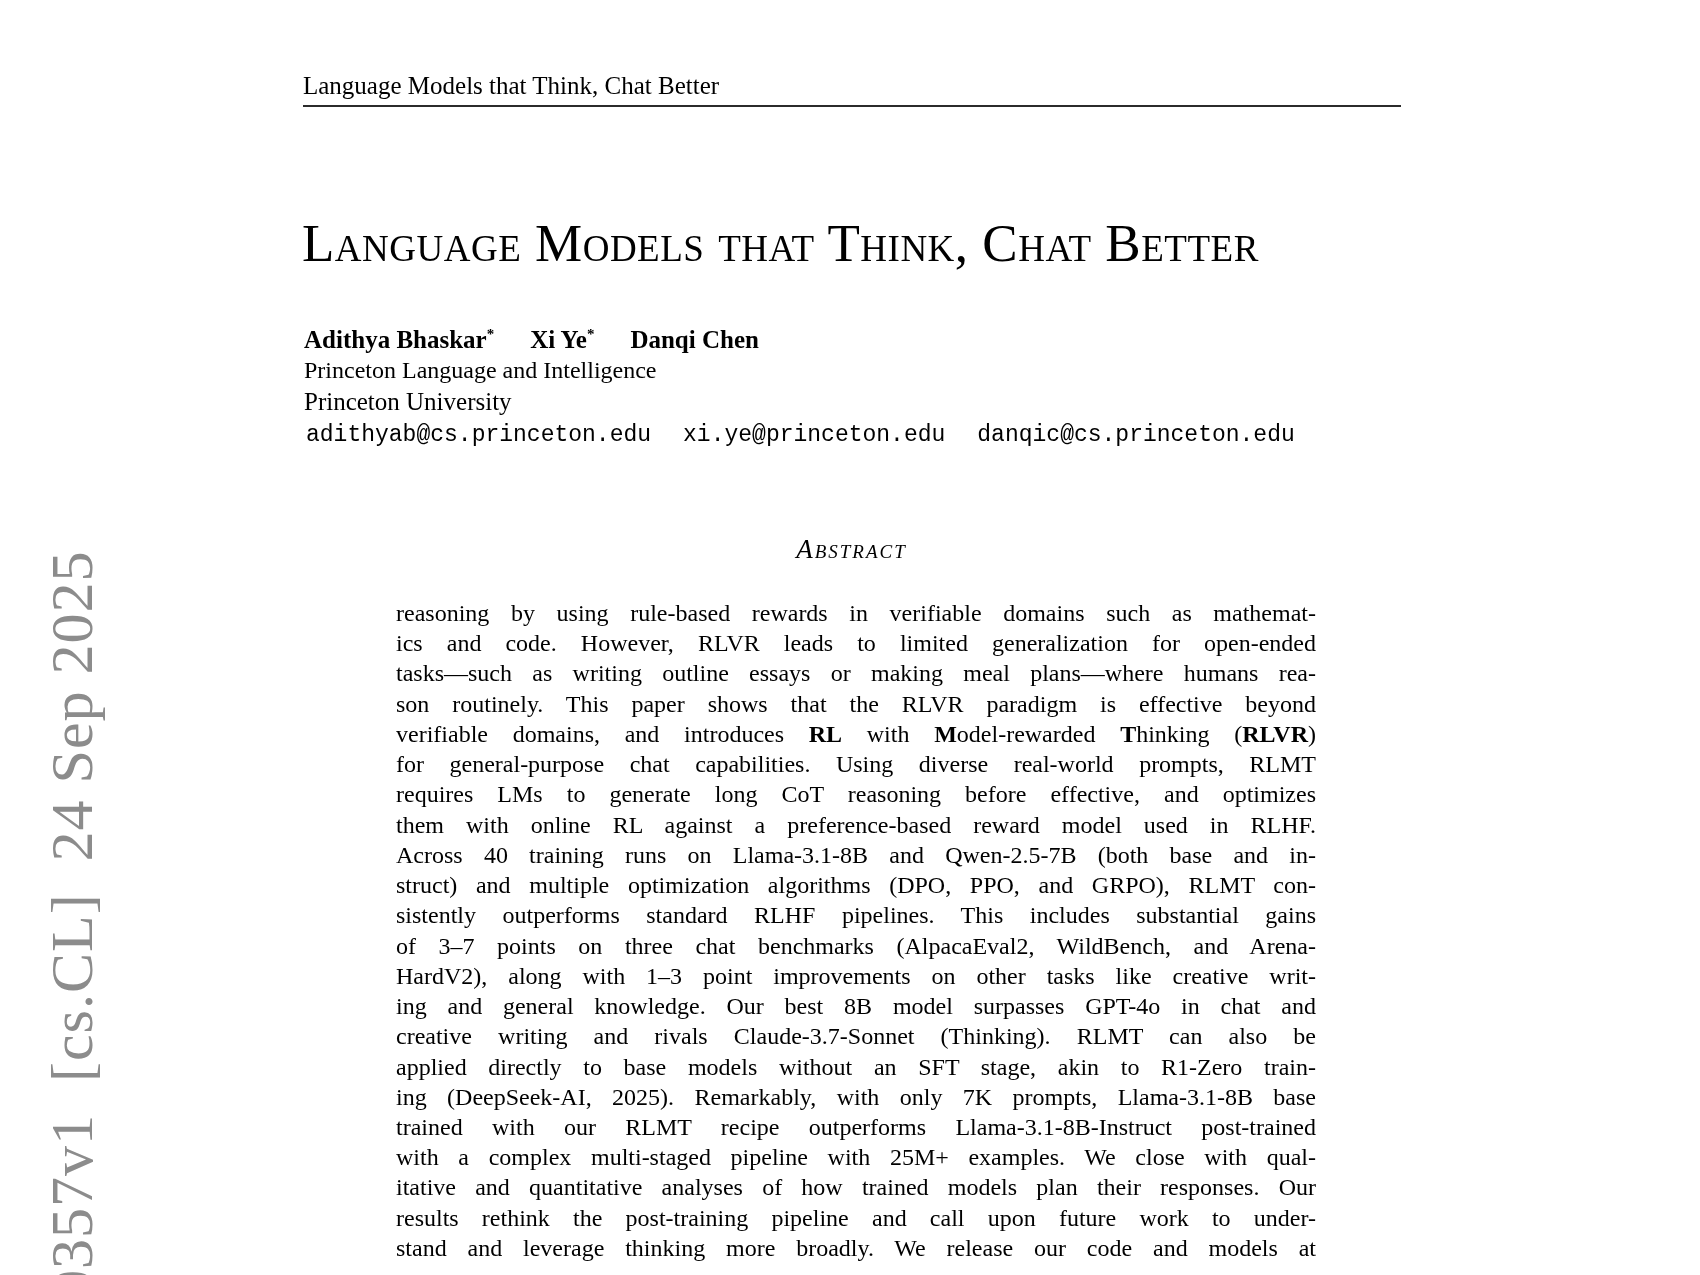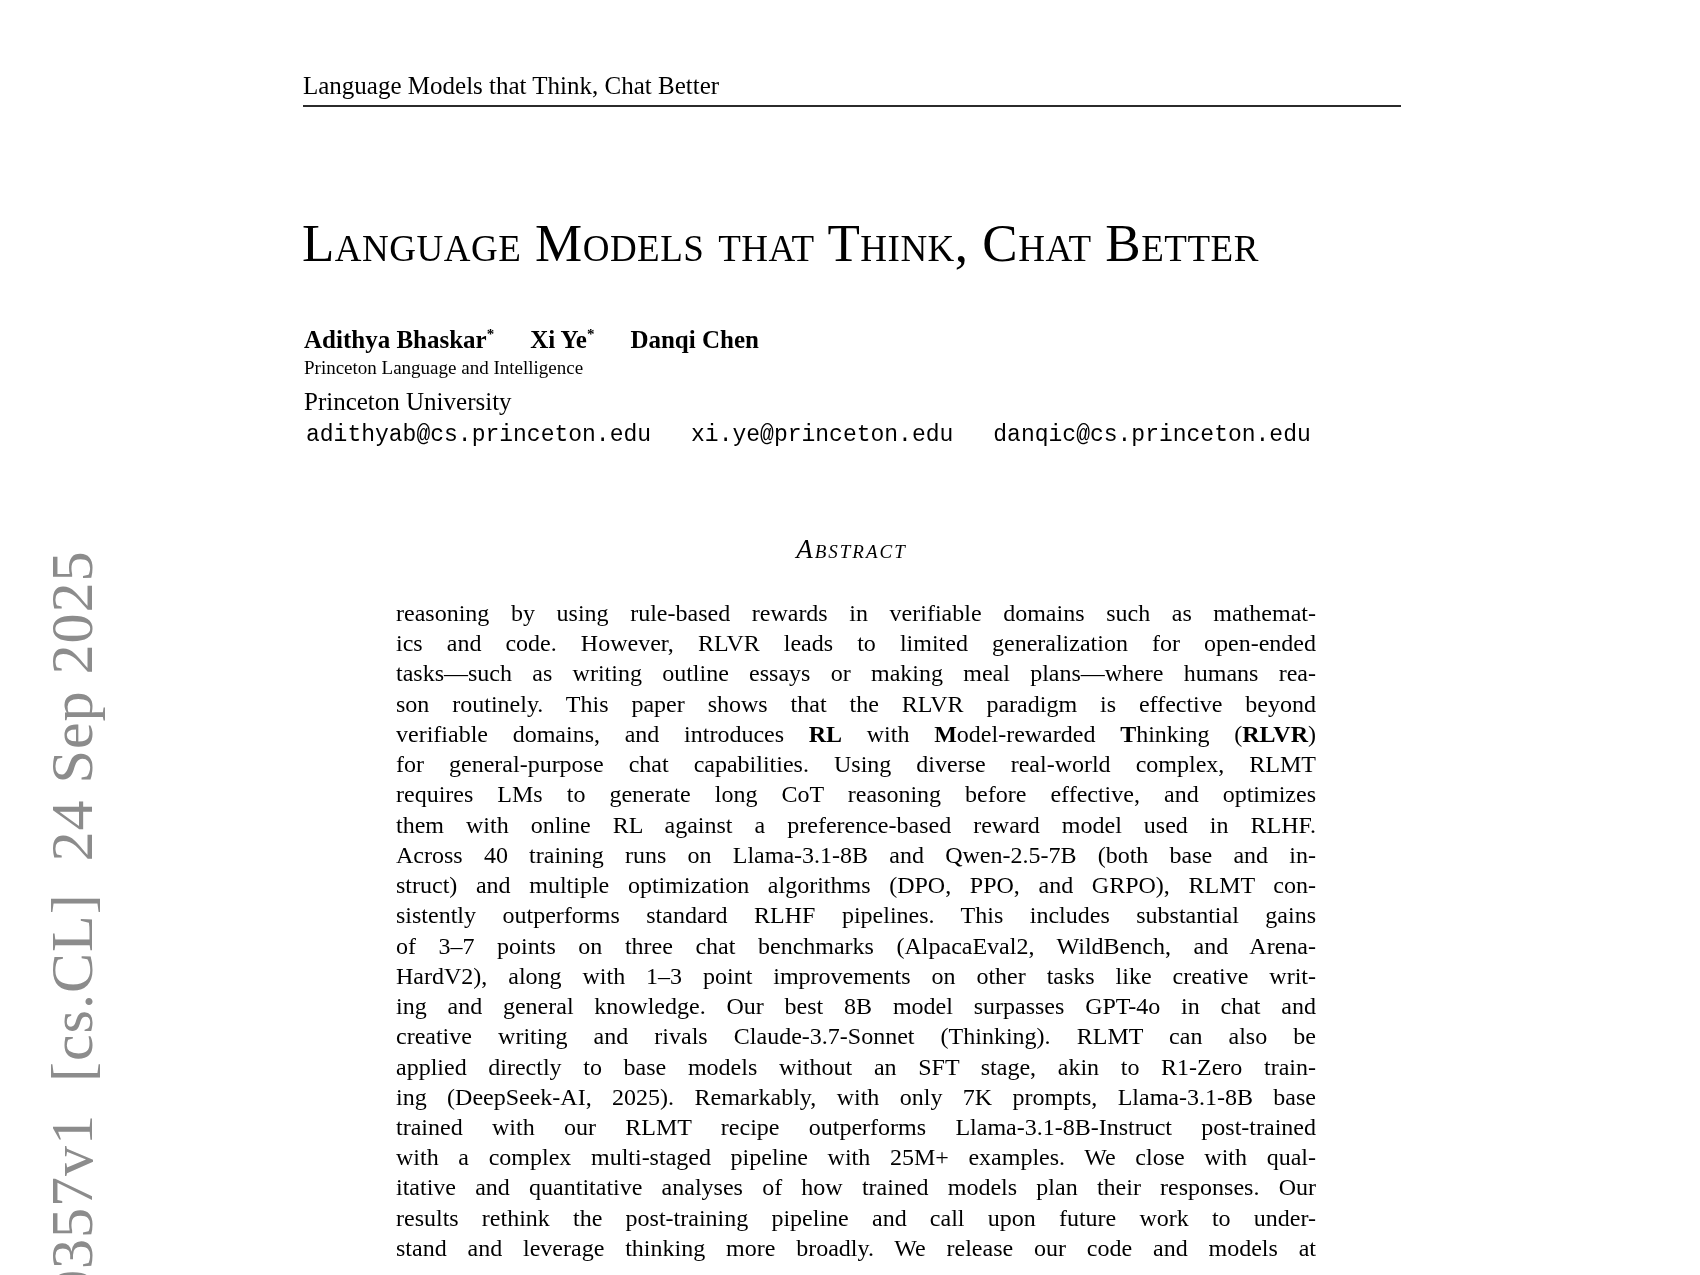--- a/index.html
+++ b/index.html
@@ -54,38 +54,38 @@
   }
   .authors-row sup {
     font-size: 15px;
     line-height: 0;
   }
 
   .affiliation-1 {
     position: absolute;
     left: 304px;
     top: 357px;
-    font-size: 19px;
+    font-size: 24px;
     white-space: nowrap;
     text-align: center;
   }
   .affiliation-2 {
     position: absolute;
     left: 304px;
     top: 388px;
     font-size: 25px;
     white-space: nowrap;
   }
 
   .emails-row {
     position: absolute;
     left: 306px;
     top: 422px;
     display: flex;
-    gap: 40px;
+    gap: 32px;
     font-family: "Liberation Mono", monospace;
     font-size: 23px;
     white-space: nowrap;
   }
 
   .abstract-heading {
     position: absolute;
     left: 303px;
     top: 534px;
     width: 1097px;
@@ -152,21 +152,21 @@
   </div>
 
 <div class="abstract-heading">Abstract</div>
 
 <div class="abstract-body">
     <div class="abs-line">reasoning by using rule-based rewards in verifiable domains such as mathemat-</div>
     <div class="abs-line">ics and code. However, RLVR leads to limited generalization for open-ended</div>
     <div class="abs-line">tasks—such as writing outline essays or making meal plans—where humans rea-</div>
     <div class="abs-line">son routinely. This paper shows that the RLVR paradigm is effective beyond</div>
     <div class="abs-line"><span>verifiable domains, and introduces </span><b>RL</b><span> with </span><b>M</b><span>odel-rewarded </span><b>T</b><span>hinking (</span><b>RLVR</b><span>)</span></div>
-    <div class="abs-line">for general-purpose chat capabilities. Using diverse real-world complex, RLMT</div>
+    <div class="abs-line">for general-purpose chat capabilities. Using diverse real-world prompts, RLMT</div>
     <div class="abs-line">requires LMs to generate long CoT reasoning before effective, and optimizes</div>
     <div class="abs-line">them with online RL against a preference-based reward model used in RLHF.</div>
     <div class="abs-line">Across 40 training runs on Llama-3.1-8B and Qwen-2.5-7B (both base and in-</div>
     <div class="abs-line">struct) and multiple optimization algorithms (DPO, PPO, and GRPO), RLMT con-</div>
     <div class="abs-line">sistently outperforms standard RLHF pipelines. This includes substantial gains</div>
     <div class="abs-line">of 3–7 points on three chat benchmarks (AlpacaEval2, WildBench, and Arena-</div>
     <div class="abs-line">HardV2), along with 1–3 point improvements on other tasks like creative writ-</div>
     <div class="abs-line">ing and general knowledge. Our best 8B model surpasses GPT-4o in chat and</div>
     <div class="abs-line">creative writing and rivals Claude-3.7-Sonnet (Thinking). RLMT can also be</div>
     <div class="abs-line">applied directly to base models without an SFT stage, akin to R1-Zero train-</div>

